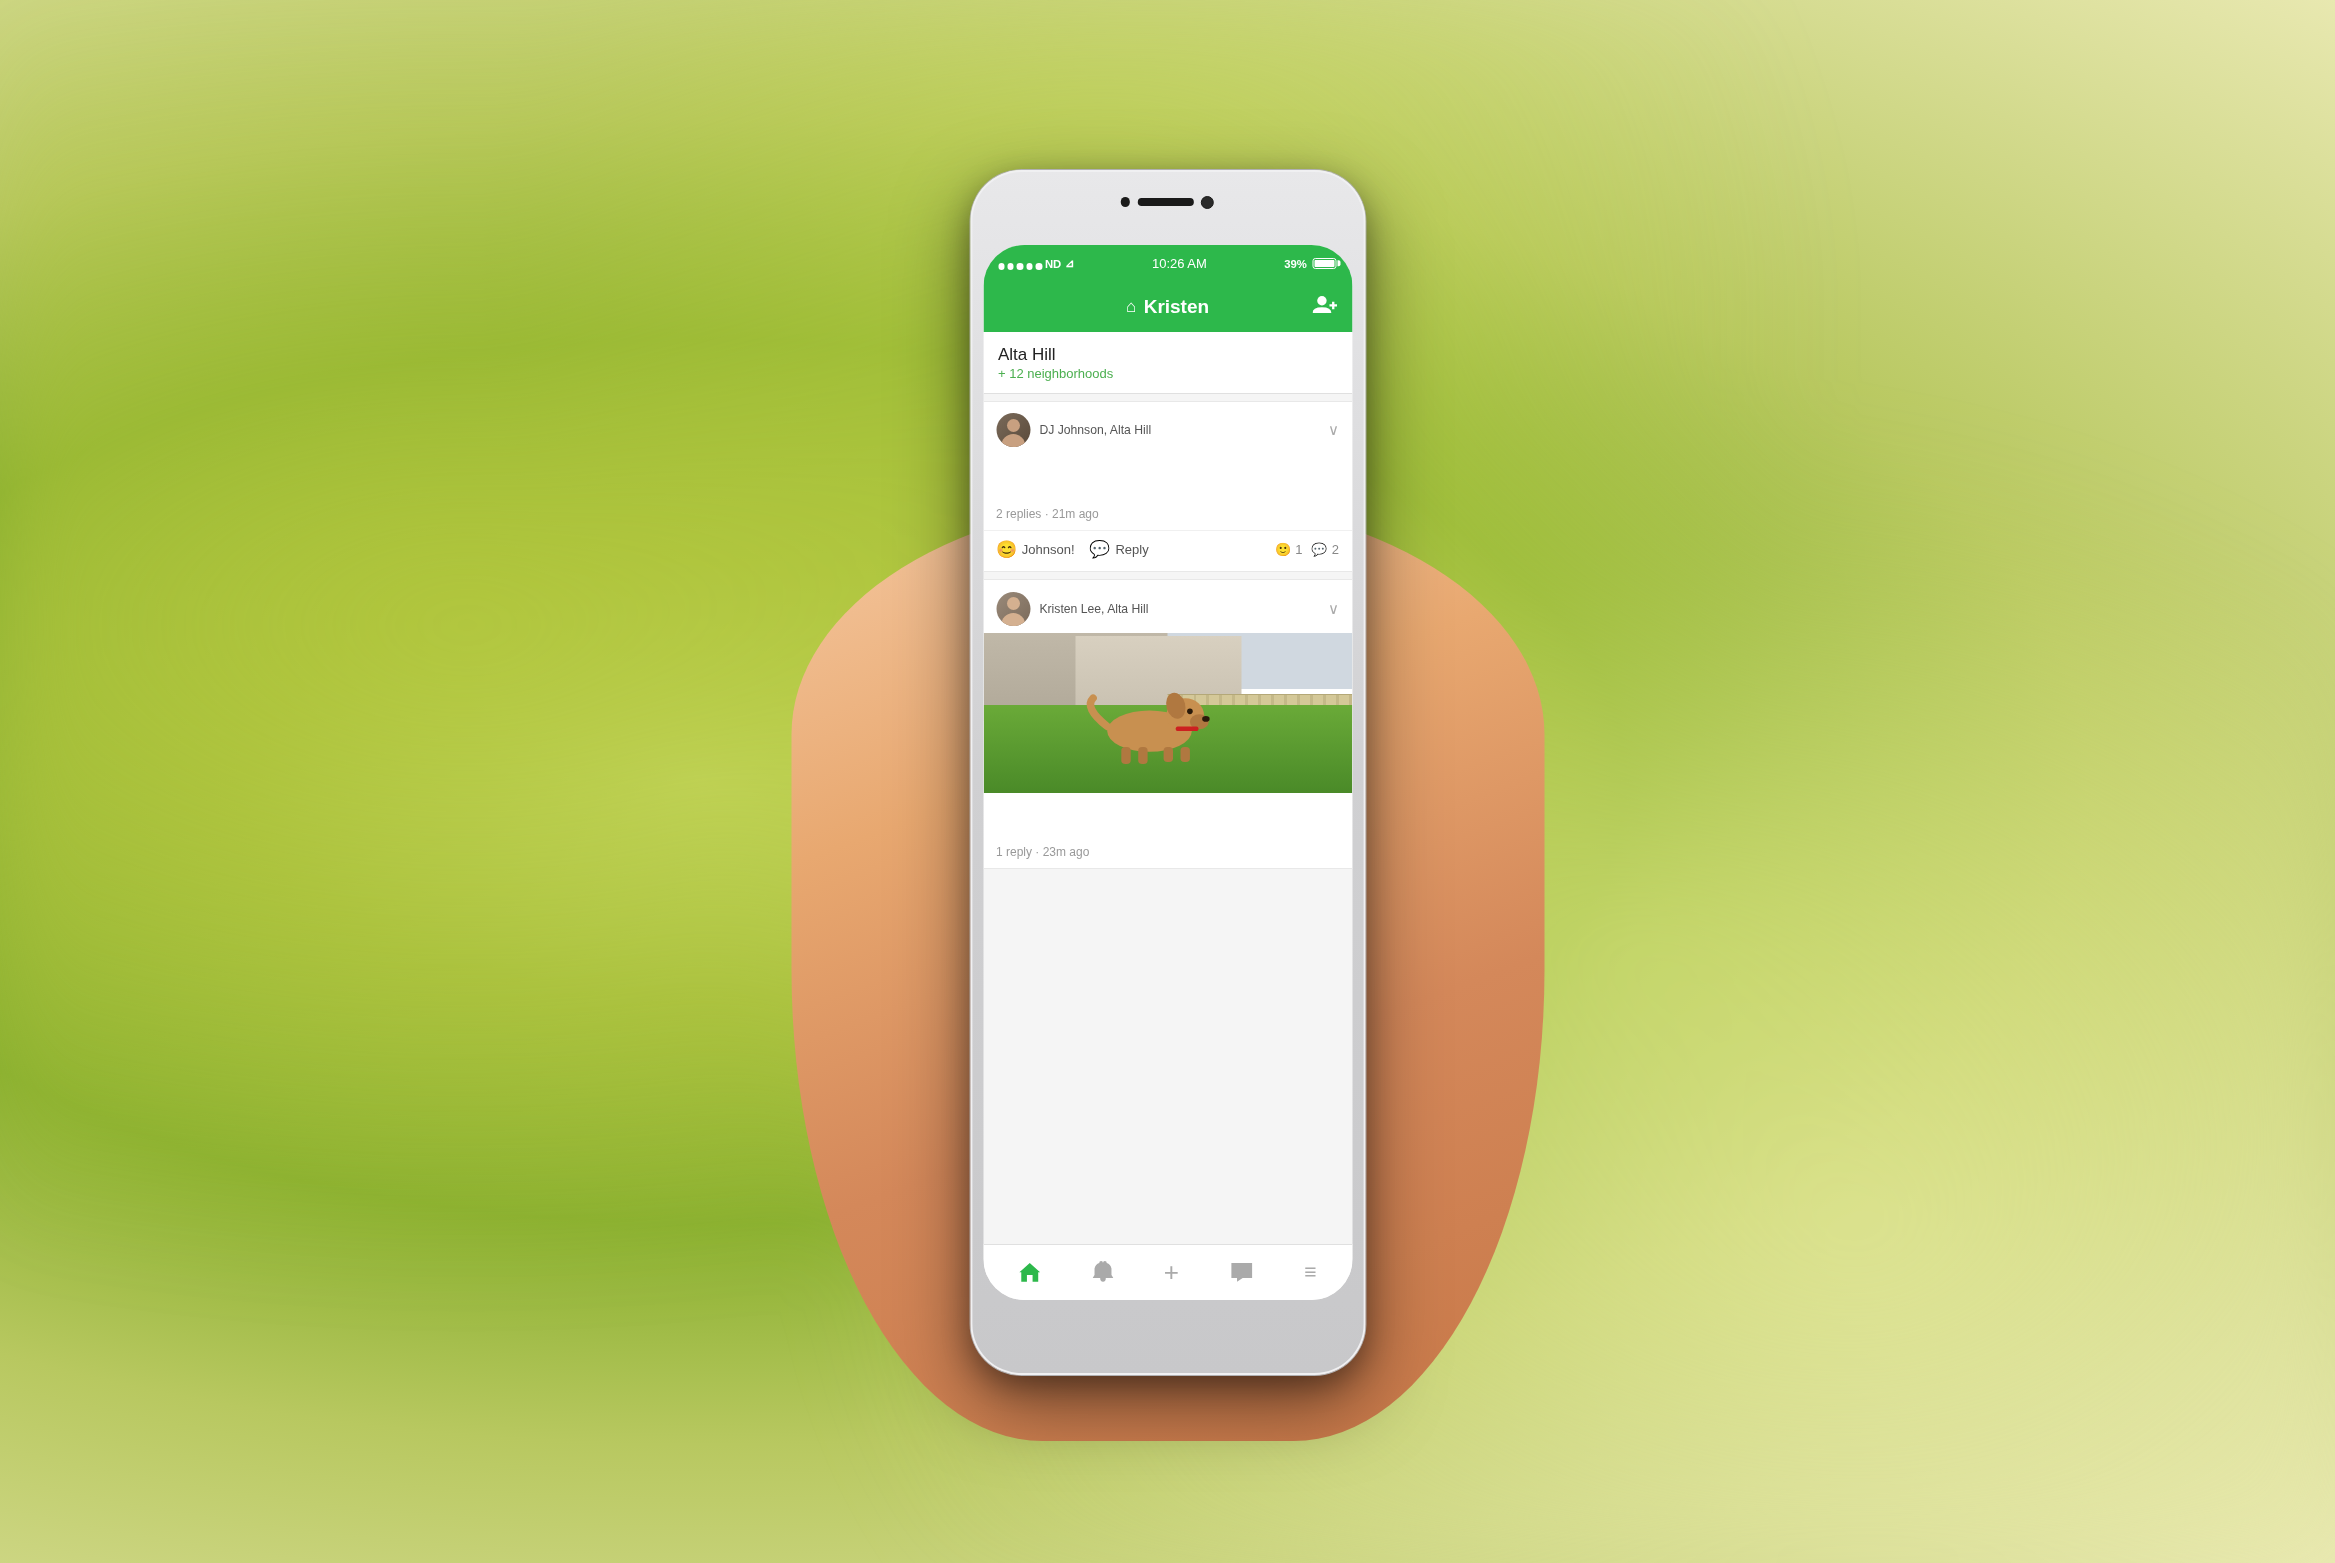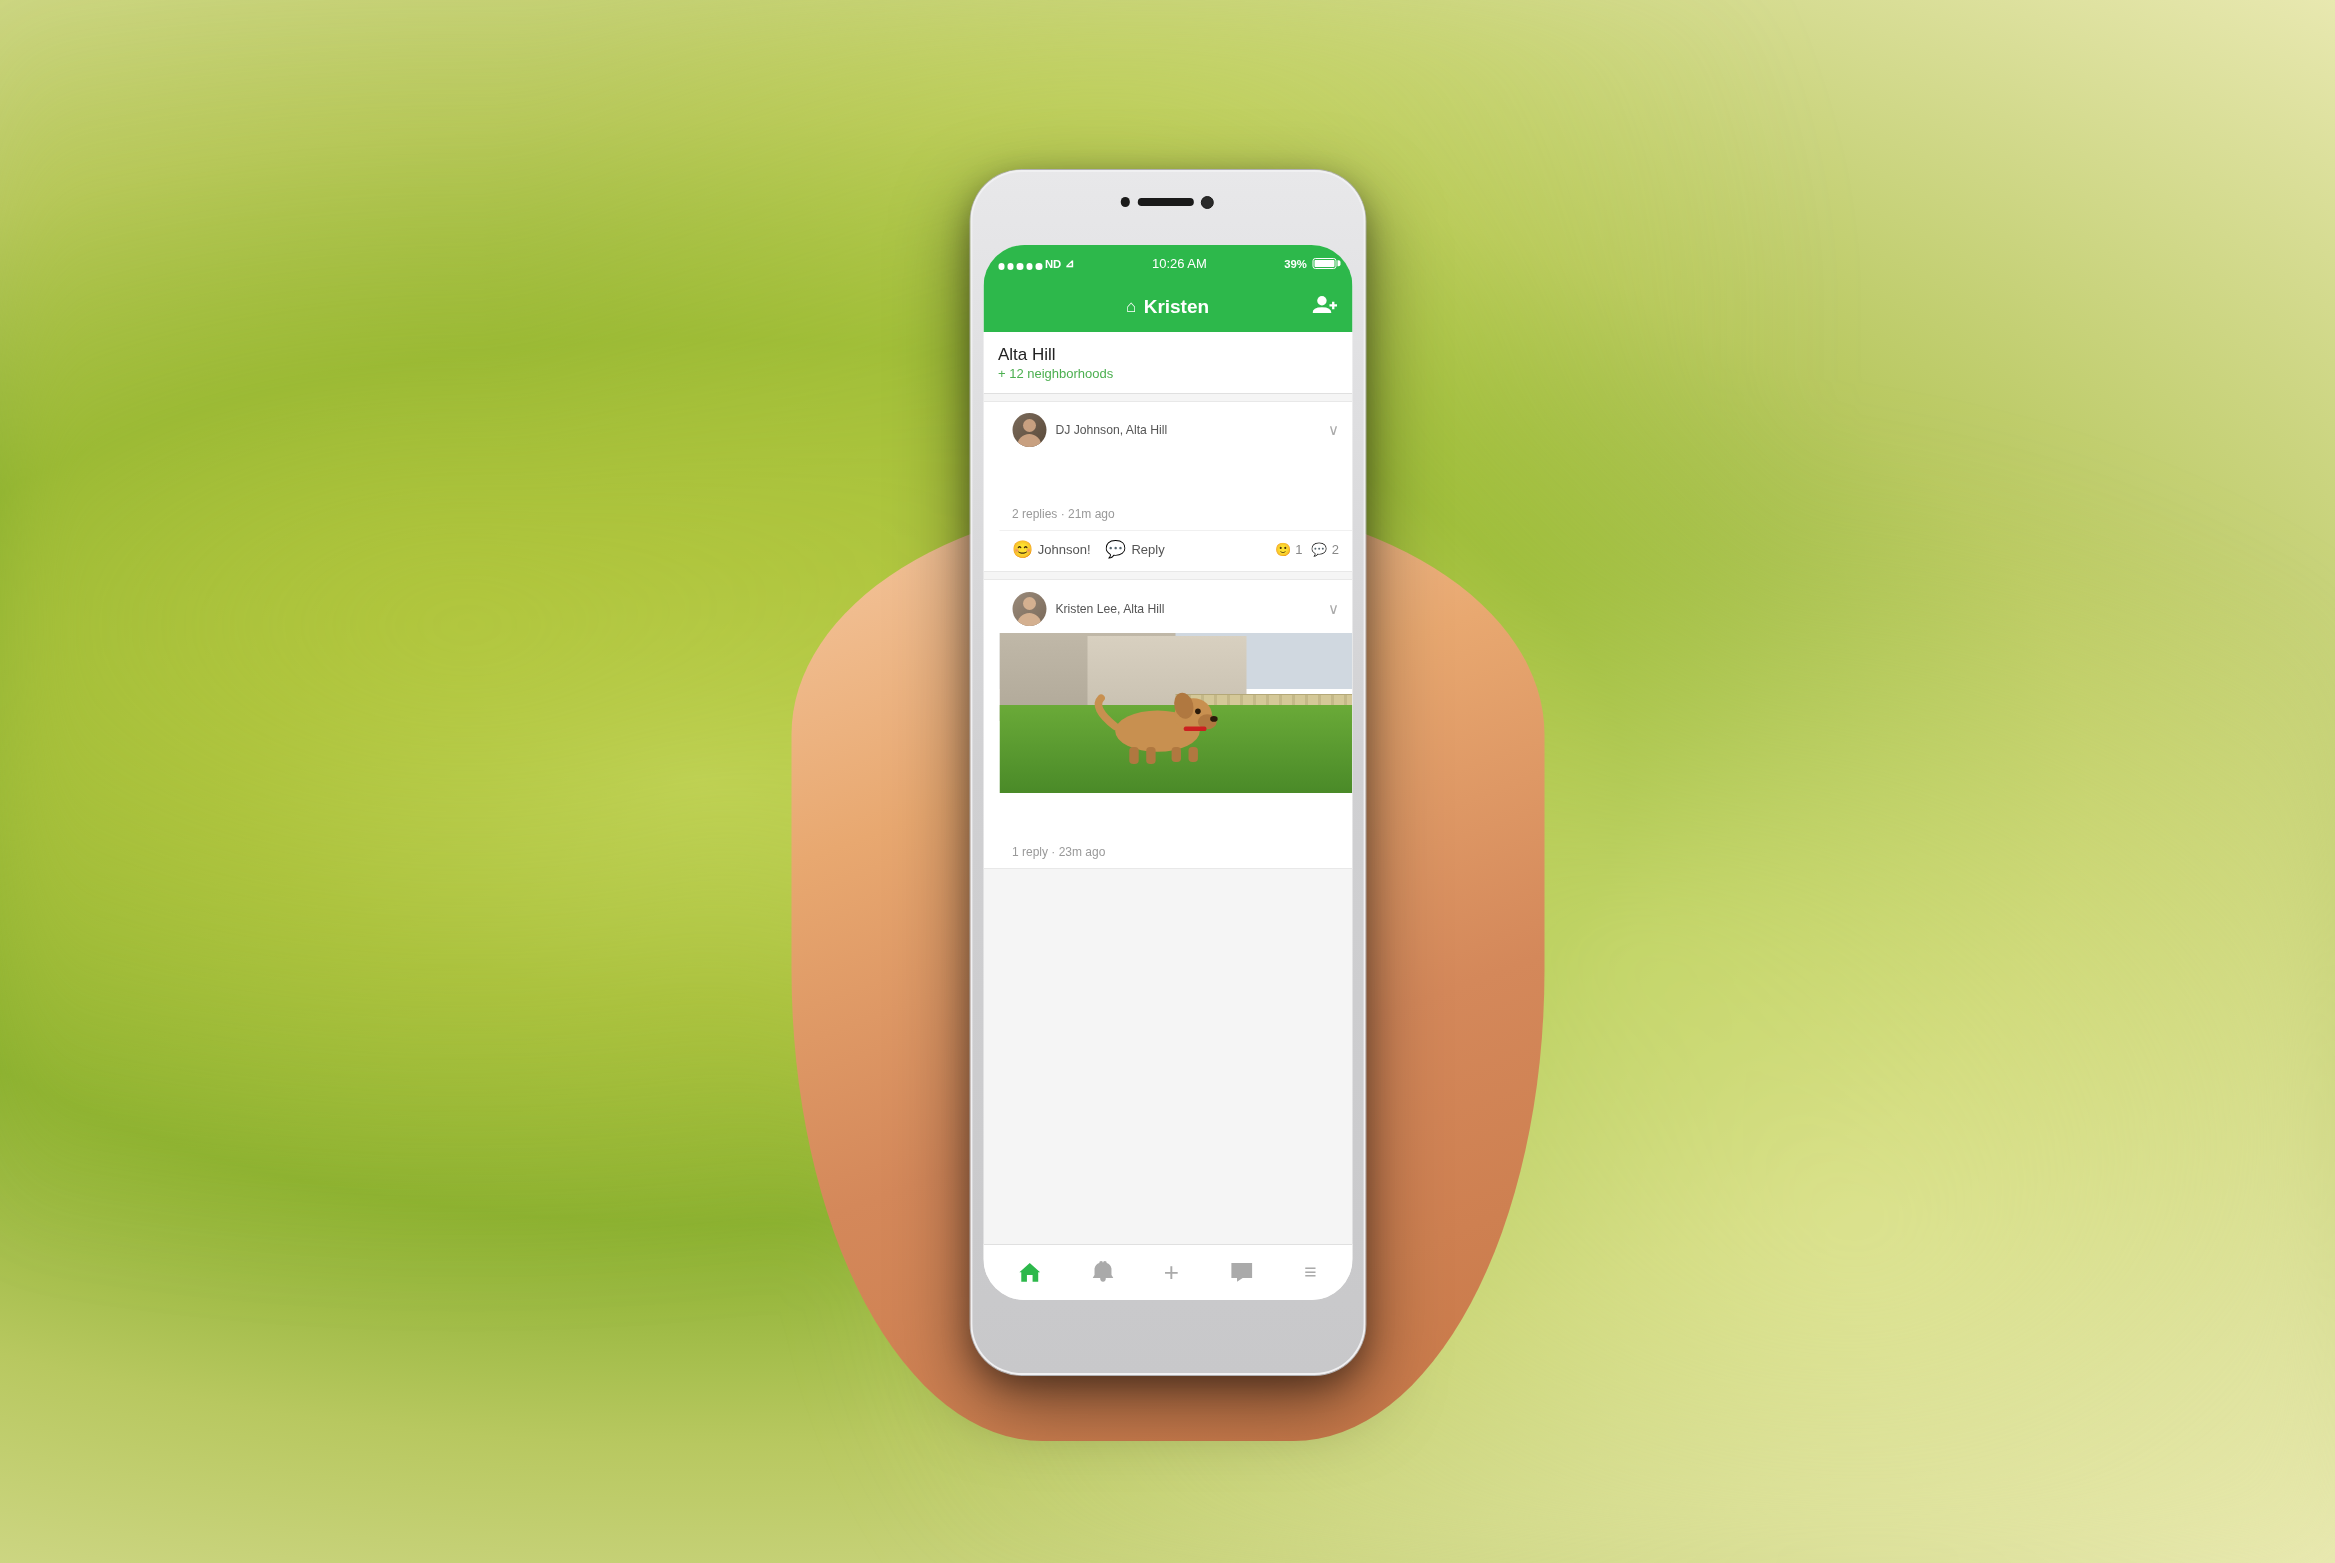--- a/index.html
+++ b/index.html
@@ -253,21 +253,20 @@
       color: #4caf50;
       margin-top: 1.9px;
     }
 
     
     .post-card {
       background: white;
       margin-top: 7.5px;
       border-top: 0.9px solid #e8e8e8;
       border-bottom: 0.9px solid #e8e8e8;
-      padding-left: 16px;
     }
 
     .post-header {
       display: flex;
       align-items: center;
       padding: 11.3px 13px 7.5px;
       gap: 9.4px;
     }
 
     .avatar {

